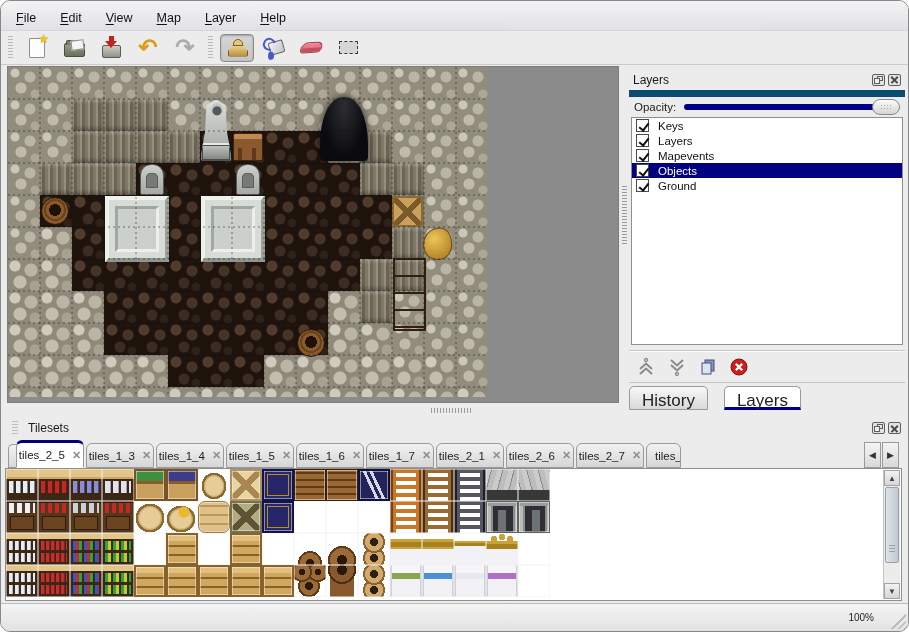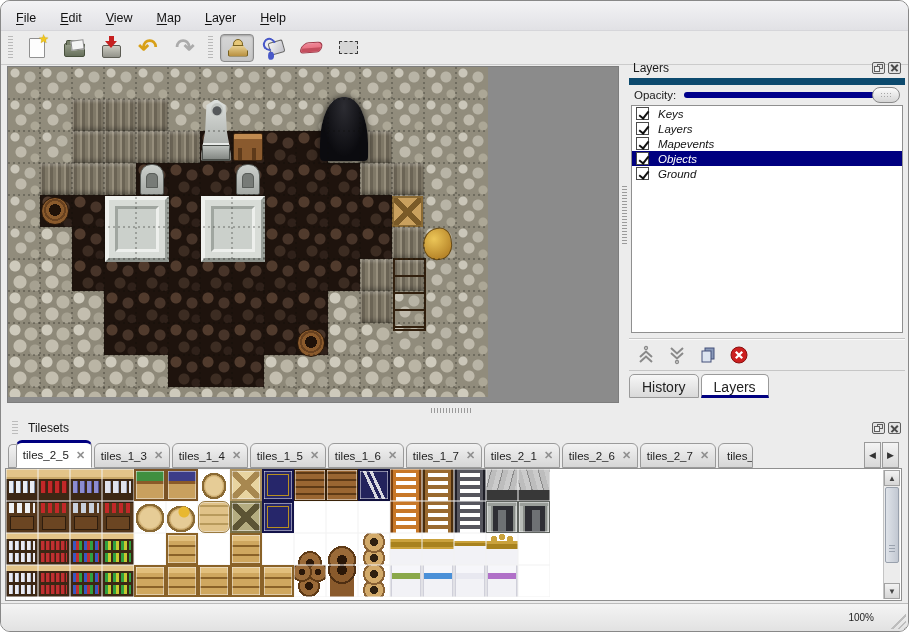--- a/index.html
+++ b/index.html
@@ -111,64 +111,64 @@
 
   
   .vsplit { position:absolute; left:619px; top:65px; width:9px; height:337px; }
   .vsplit .grip { position:absolute; left:2px; top:120px; width:5px; height:60px;
                   background:repeating-linear-gradient(to bottom,#9a9a9a 0 1px,transparent 1px 3px); }
   .hsplit { position:absolute; left:0; top:402px; right:0; height:14px; }
   .hsplit .grip { position:absolute; left:430px; top:5px; width:42px; height:5px;
                   background:repeating-linear-gradient(to right,#9a9a9a 0 1px,transparent 1px 3px); }
 
   
-  .right-panel { position:absolute; left:628px; top:56px; width:276px; height:347px; }
+  .right-panel { position:absolute; left:628px; top:68px; width:276px; height:347px; }
   .panel-header { height:21px; display:flex; align-items:center; padding:0 4px; }
   .panel-title { font-size:12px; color:#1a1a1a; flex:1; }
   .wic { width:13px; height:12px; border:1px solid #5f5f5f; background:#e3e3e3; border-radius:2px;
          position:relative; margin-left:3px; }
   .wic-restore::before { content:""; position:absolute; left:4px; top:1px; right:1px; bottom:4px; border:1px solid #5f5f5f; }
   .wic-restore::after { content:""; position:absolute; left:1px; top:3px; right:4px; bottom:1px; border:1px solid #5f5f5f; background:#eee; }
   .wic-close::before, .wic-close::after { content:""; position:absolute; left:1px; top:4.5px; width:9px; height:1.6px;
         background:#4a4a4a; }
   .wic-close::before { transform:rotate(45deg); } .wic-close::after { transform:rotate(-45deg); }
   .opacity-row { height:26px; display:flex; align-items:center; padding:0 5px; border-top:7px solid #0c4a6e; }
   .opacity-label { font-size:11.5px; color:#1a1a1a; margin-right:8px; }
   .slider { flex:1; position:relative; height:16px; }
   .slider-track { position:absolute; left:0; right:2px; top:5px; height:6px; background:#00008b; border-radius:3px; }
   .slider-handle { position:absolute; right:0; top:0; width:28px; height:16px; border:1px solid #8a8a8a;
                    border-radius:8px; background:linear-gradient(#fbfbfb,#d5d5d5); }
   .slider-handle::after { content:""; position:absolute; inset:4px 7px;
                    background:radial-gradient(#a6a6a6 0.8px,transparent 1px); background-size:3px 3px; }
-  .layer-list { margin:1px 2px; height:228px; border:1px solid #8f8f8f; background:#fff; overflow:hidden;font-style:italic; }
+  .layer-list { margin:1px 2px; height:228px; border:1px solid #8f8f8f; background:#fff; overflow:hidden; }
   .layer-row { height:15px; display:flex; align-items:center; }
   .layer-row.selected { background:#000080; }
   .layer-row.selected .layer-name { color:#fff; }
   .cb { width:13px; height:13px; border:1px solid #4a4a4a; background:#fff; margin-left:4px; position:relative; flex:none; }
   .cb.checked::after { content:""; position:absolute; left:3.5px; top:0.5px; width:4px; height:8px;
                        border:solid #101010; border-width:0 2px 2px 0; transform:rotate(38deg); }
   .layer-name { font-size:11.5px; color:#111; padding-left:9px; }
   .layer-actions { height:33px; margin-top:5px; border-top:1px solid #c6c6c6; border-bottom:1px solid #c6c6c6;
                    box-shadow:inset 0 1px 0 #fafafa; display:flex; align-items:center; gap:9px; padding-left:6px; }
   .la-btn { width:22px; height:22px; display:flex; align-items:center; justify-content:center; }
   .panel-tabs { height:27px; display:flex; align-items:flex-start; padding-top:3px; }
-  .ptab { height:24px; padding:4px 12px 0; font-size:14px; color:#222; border:1px solid #9a9a9a;
-          border-radius:5px 5px 0 0; background:linear-gradient(#f7f7f7,#d9d9d9); margin-right:2px; }
+  .ptab { height:24px; padding:4px 12px 0; font-size:17px; color:#222; border:1px solid #9a9a9a;
+          border-radius:5px 5px 0 0; background:linear-gradient(#f7f7f7,#d9d9d9); margin-right:16px; }
   .ptab.active { background:#fff; border-bottom:3px solid #000080; }
 
   
   .tilesets-panel { position:absolute; left:3px; top:416px; width:903px; height:186px; }
   .ts-header { height:22px; display:flex; align-items:center; padding:0 6px 0 8px; }
   .ts-handle { width:6px; height:14px; margin-right:10px;
                background:repeating-linear-gradient(to bottom,#bcbcbc 0 1px,transparent 1px 3px); }
   .ts-title { font-size:12px; color:#1a1a1a; flex:1; }
   .ts-tabbar { height:29px; display:flex; align-items:flex-end; padding-left:4px; position:relative; }
   .tab-stub { width:8px; height:24px; border:1px solid #9a9a9a; border-right:none;
               border-radius:5px 0 0 0; background:linear-gradient(#f2f2f2,#d8d8d8); }
-  .ts-tab { height:25px; width:76px; display:flex; align-items:center; justify-content:center; gap:7px;
+  .ts-tab { height:25px; width:68px; display:flex; align-items:center; justify-content:center; gap:7px;
             border:1px solid #9a9a9a; border-radius:6px 6px 0 0; background:linear-gradient(#f2f2f2,#d6d6d6);
             margin-right:2px; overflow:hidden; flex:none; }
   .ts-tab.active { height:28px; background:#fff; border-top:3px solid #000080; border-bottom-color:#fff; }
   .ts-tab.partial { width:35px; justify-content:flex-start; padding-left:8px; margin-right:0; }
   .ts-tab-label { font-size:11.5px; color:#222; white-space:nowrap; }
   .tab-close { font-size:11px; color:#909090; font-weight:bold; }
   .tab-scroll { position:absolute; right:8px; bottom:0; display:flex; }
   .ts-arrow { width:17px; height:26px; border:1px solid #9a9a9a; background:linear-gradient(#f4f4f4,#d8d8d8);
               display:flex; align-items:center; justify-content:center; font-size:9px; color:#333; margin-left:1px; }
   .ts-content { position:absolute; left:1px; top:51px; right:5px; bottom:2px;

